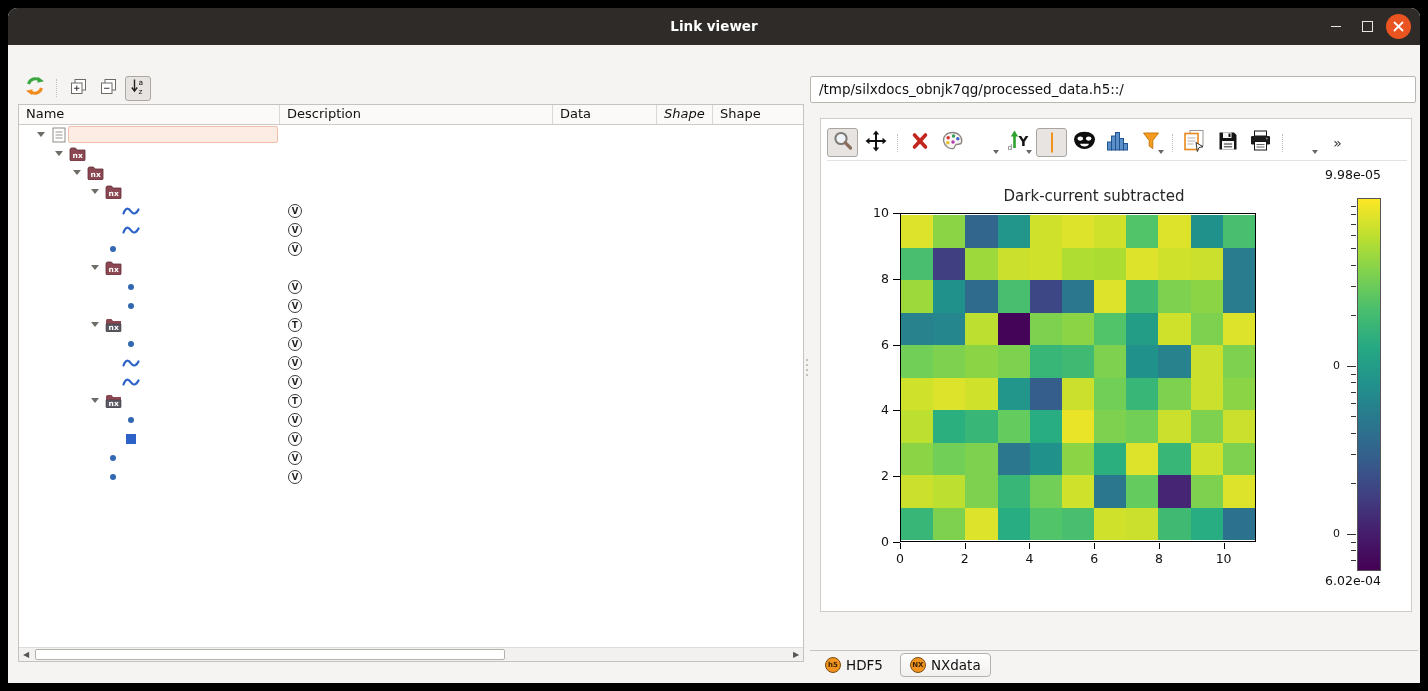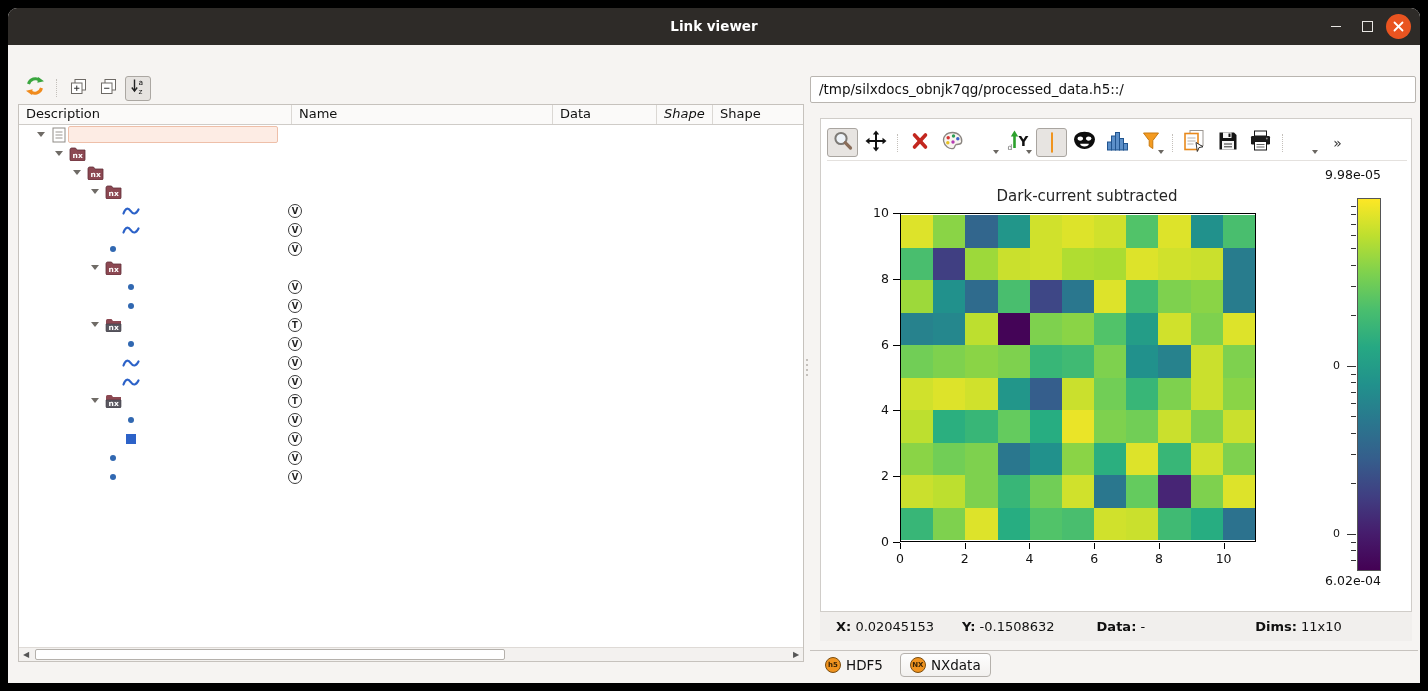--- a/index.html
+++ b/index.html
@@ -77,21 +77,21 @@
   .dd-caret { position:absolute; right:1px; bottom:2px; width:0; height:0;
               border-left:3.5px solid transparent; border-right:3.5px solid transparent; border-top:4px solid #6b6762; }
   .orange-dot { width:16px; height:16px; border-radius:50%; background:#f5941e; }
   .cbar-ico { width:11px; height:21px; border:1.6px solid #f0941e; border-radius:2px;
               background:linear-gradient(#f7f4ef 0%,#8a8a8a 25%,#1d1d1d 100%);
               box-shadow:inset -3px 0 0 #3a3a3a; }
   .profile-line { width:22px; height:3px; background:#f0941e; border-radius:1px; }
   .more-txt { font-size:14px; color:#333; }
 
   .plot-canvas { position:absolute; left:0; top:46px; width:590px; height:414px; background:#fff; }
-  .plot-title { position:absolute; left:266px; top:22px; transform:translateX(-50%);
+  .plot-title { position:absolute; left:273px; top:22px; transform:translateX(-50%);
                 font-size:15px; color:#262626; white-space:nowrap; }
   .frame { position:absolute; left:79px; top:48px; width:356px; height:329px;
            border:1px solid #000; background:#fff; }
   .heatmap { position:absolute; inset:1px 0 1px 0; display:grid;
              grid-template-columns:repeat(11,1fr); grid-template-rows:repeat(10,1fr); }
   .xtick { position:absolute; top:378px; width:0; height:6px; border-left:1px solid #000; }
   .xlabel { position:absolute; top:386px; transform:translateX(-50%); font-size:12.5px; color:#111; }
   .ytick { position:absolute; left:72px; width:7px; height:0; border-top:1px solid #000; }
   .ylabel { position:absolute; left:40px; width:28px; text-align:right; font-size:12.5px; color:#111; transform:translateY(-8px); }
 
@@ -162,22 +162,22 @@
           <span><svg width="18" height="18" viewBox="0 0 18 18">
               <path d="M5.5 2.5v11" stroke="#222" stroke-width="1.4" fill="none"></path>
               <path d="M2.8 10.5L5.5 14l2.7-3.5" stroke="#222" stroke-width="1.4" fill="none"></path>
               <text x="9.5" y="8" font-size="7.5" fill="#111" font-family="DejaVu Sans">a</text>
               <text x="9.5" y="16.5" font-size="7.5" fill="#111" font-family="DejaVu Sans">z</text>
             </svg></span>
         </div>
       </div>
     <div class="tree-table">
       <div class="tree-header" id="tree-header">
+          <div class="th-cell" style="width: 261px;">Name</div>
           <div class="th-cell" style="width: 273px;">Description</div>
-          <div class="th-cell" style="width: 261px;">Name</div>
           <div class="th-cell" style="width: 104px;">Data</div>
           <div class="th-cell" style="width: 56px; font-style: italic;">Shape</div>
           <div class="th-cell" style="width: 90px; flex: 1 1 0%; border-right: none;">Shape</div>
         </div>
       <div class="tree-rows" id="tree-rows">
           <div class="trow">
             <div class="tcell name-cell" style="width: 261px; padding-left: 13px;">
               <span class="slot">
                 <span class="expander"></span>
               </span>
@@ -949,26 +949,20 @@
             <div class="cb-tick" style="top: 368.96px; width: 9px; left: 526px;"></div>
             <div class="cb-lab" style="top: 368.96px; left: 512px;">0</div>
             <div class="cb-tick" style="top: 376.65px; width: 5px; left: 530px;"></div>
             <div class="cb-tick" style="top: 385.247px; width: 5px; left: 530px;"></div>
             <div class="cb-tick" style="top: 394.992px; width: 5px; left: 530px;"></div>
           </div>
         <div class="cb-min">6.02e-04</div>
       </div>
     </div>
 
-    <div class="plot-status">
-      <div class="st-item" style="margin-left:16px"><b>X:</b> <span>0.02045153</span></div>
-      <div class="st-item" style="margin-left:28px"><b>Y:</b> <span>-0.1508632</span></div>
-      <div class="st-item" style="margin-left:42px"><b>Data:</b> <span>-</span></div>
-      <div class="st-item" style="margin-left:110px"><b>Dims:</b> <span>11x10</span></div>
-    </div>
 
     <div class="tab-bar">
       <div class="tab">
         <span class="tab-ico">h5</span>
         <span>HDF5</span>
       </div>
       <div class="tab selected">
         <span class="tab-ico">NX</span>
         <span>NXdata</span>
       </div>

